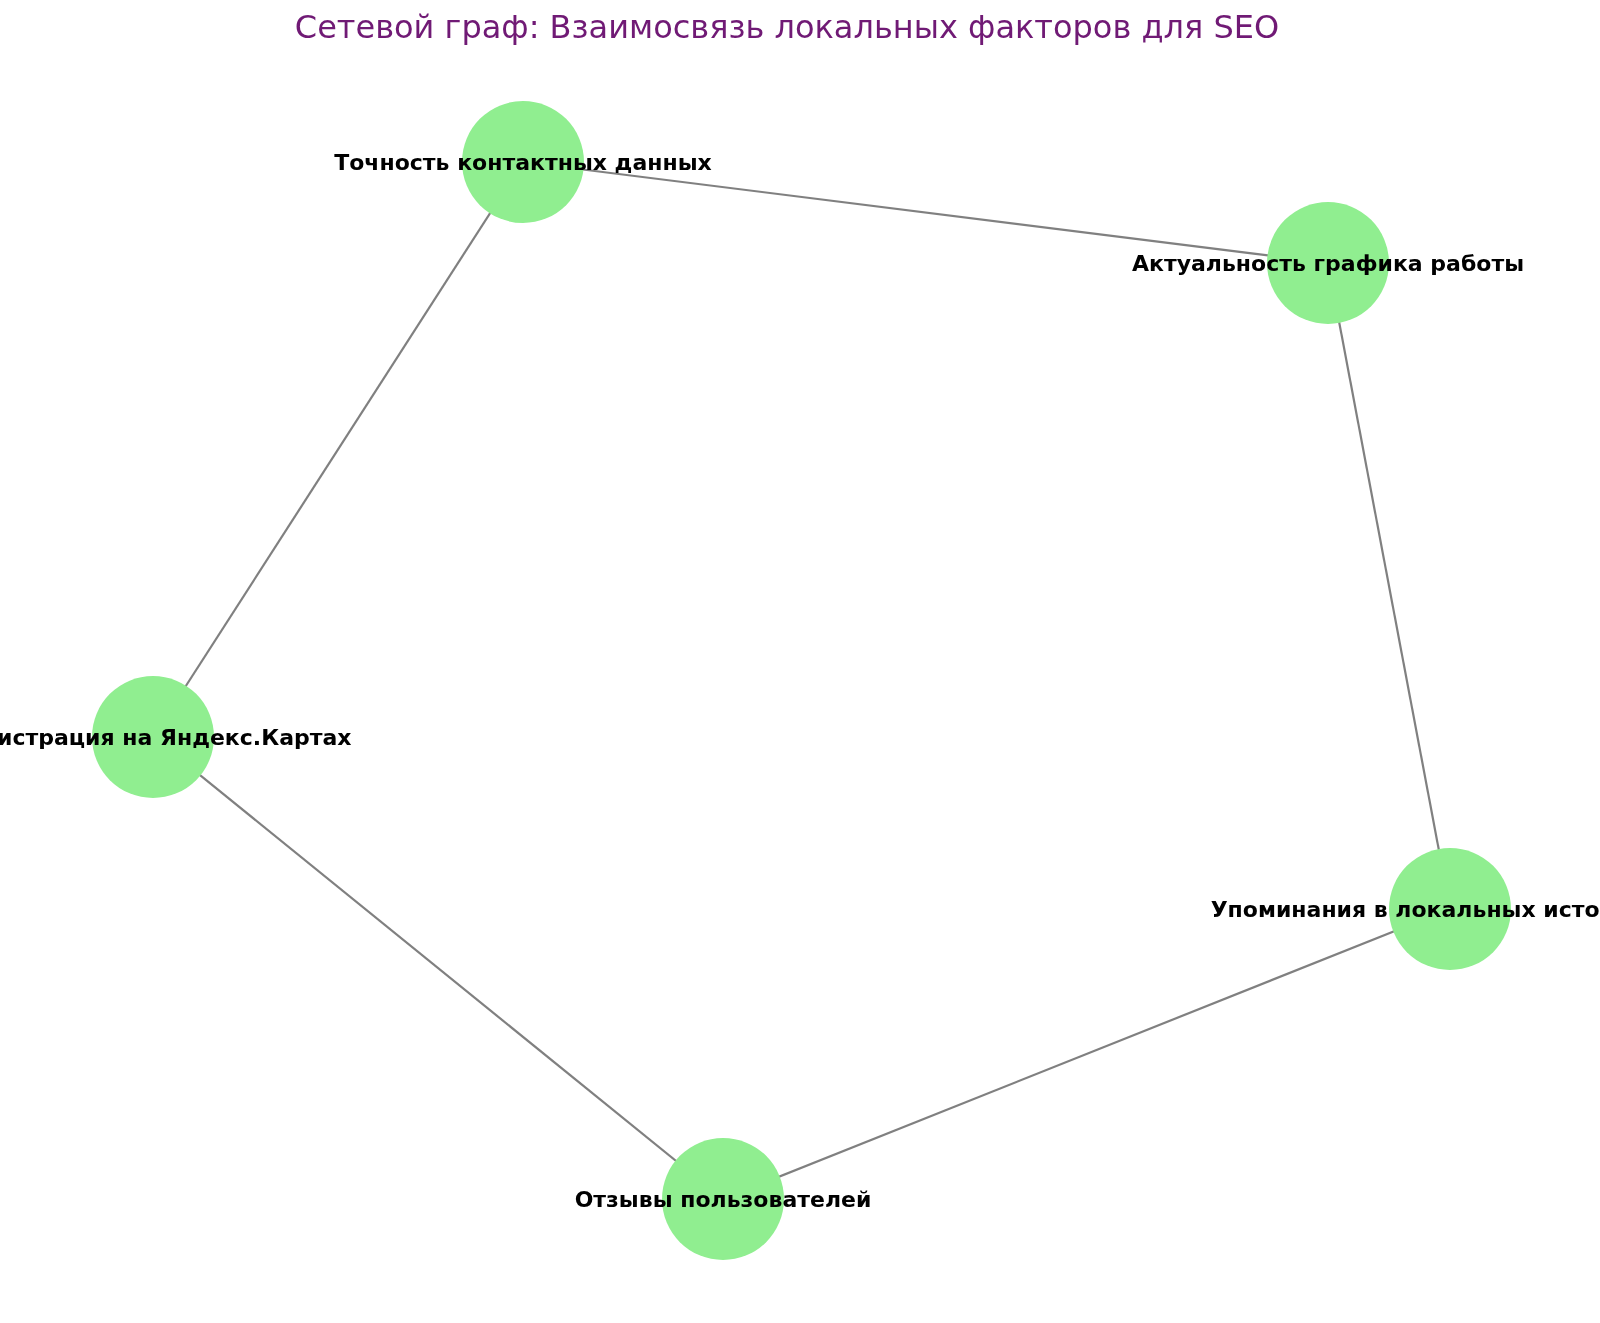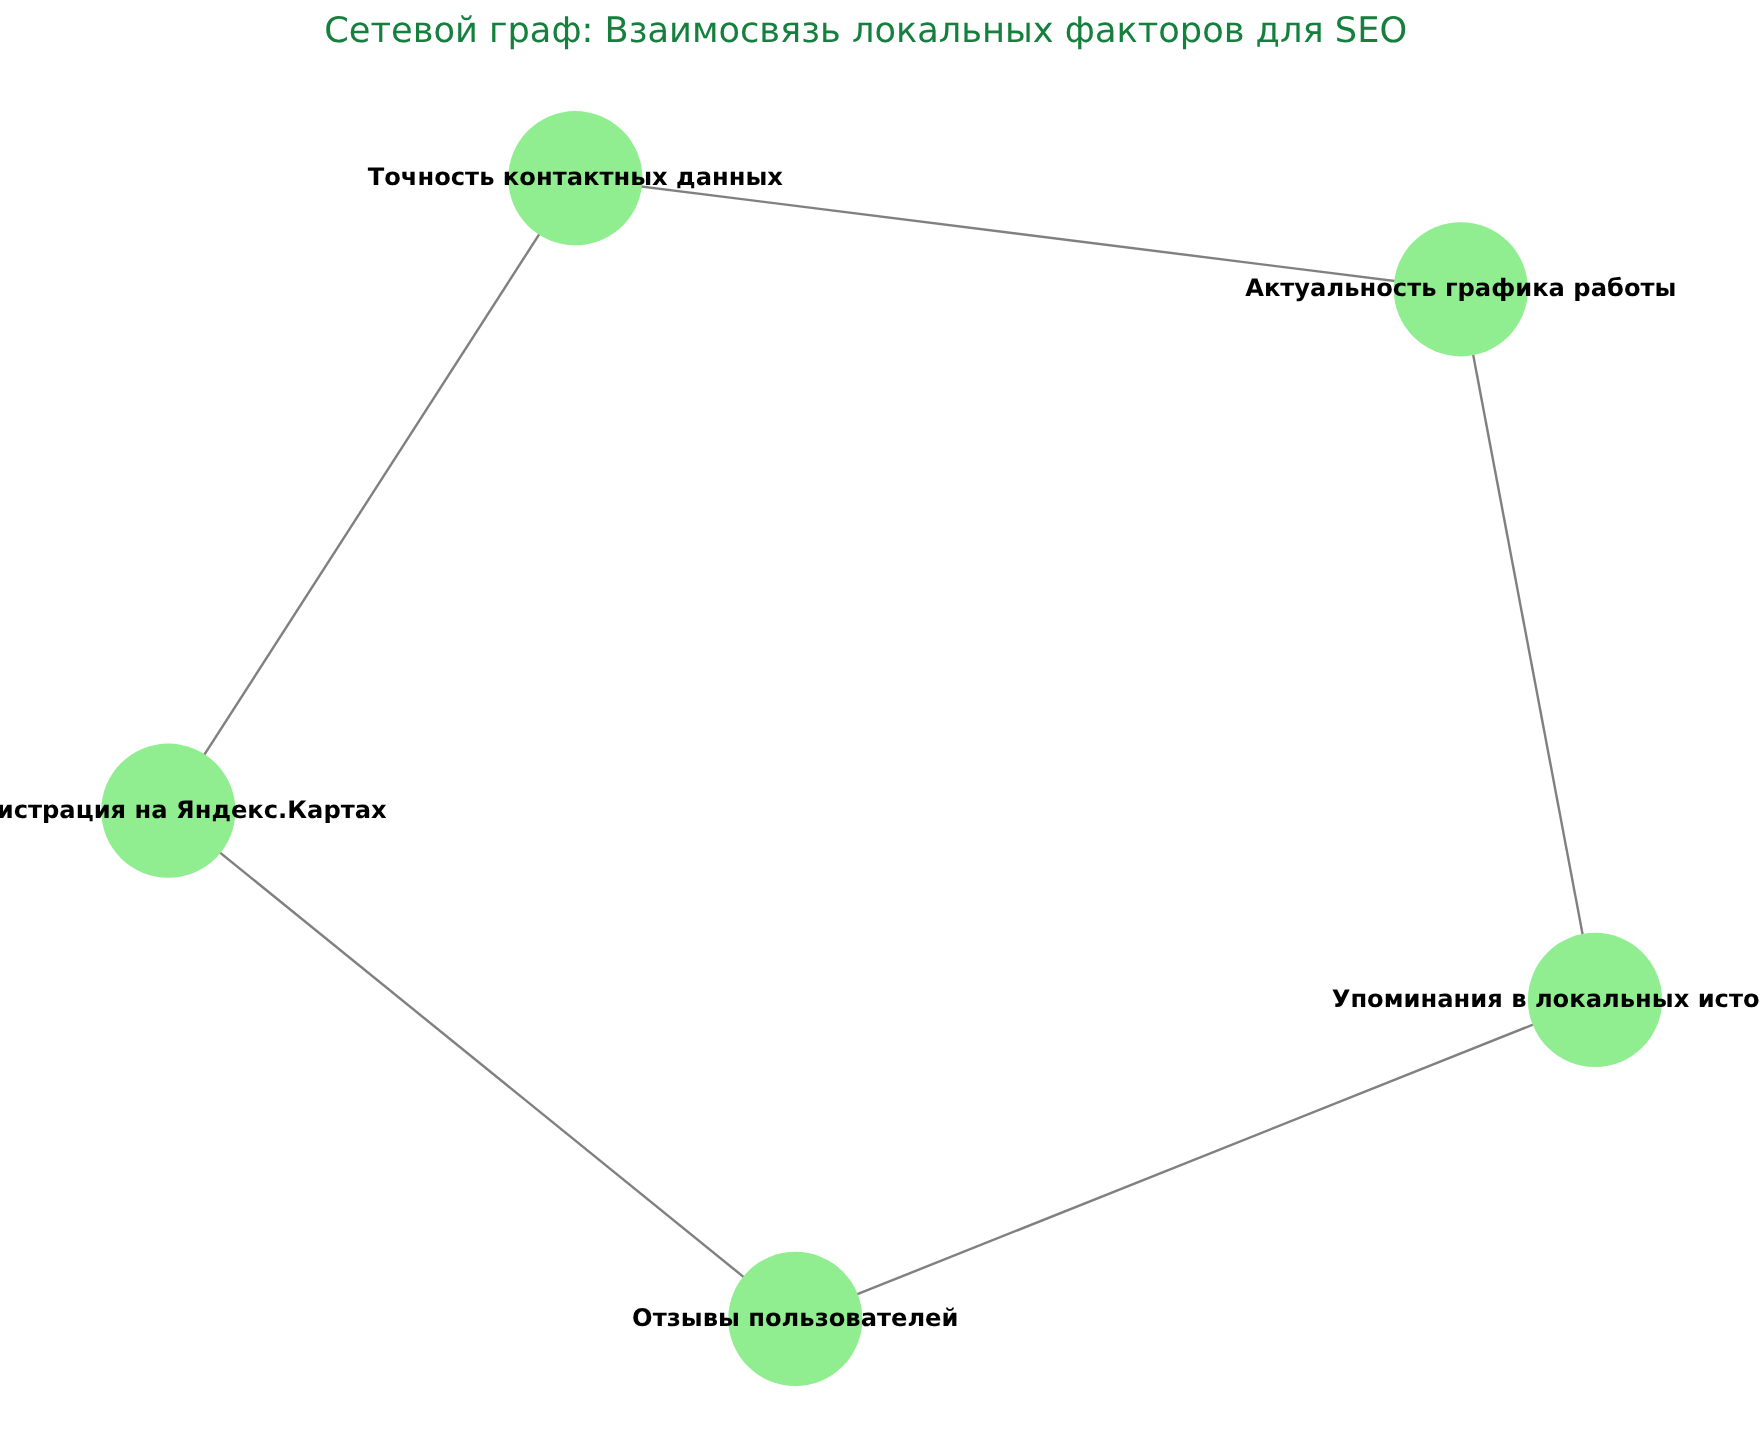--- a/index.html
+++ b/index.html
@@ -20,21 +20,21 @@
     overflow: hidden;
     background: #ffffff;
   }
   .chart-title {
     position: absolute;
     top: 8px;
     left: 787px;
     transform: translateX(-50%);
     font-size: 32px;
     line-height: 1.2;
-    color: #15803d;
+    color: #701a75;
     white-space: nowrap;
   }
   .graph-svg {
     position: absolute;
     left: 0;
     top: 0;
   }
   .node-label {
     font-family: "DejaVu Sans", sans-serif;
     font-size: 22px;

